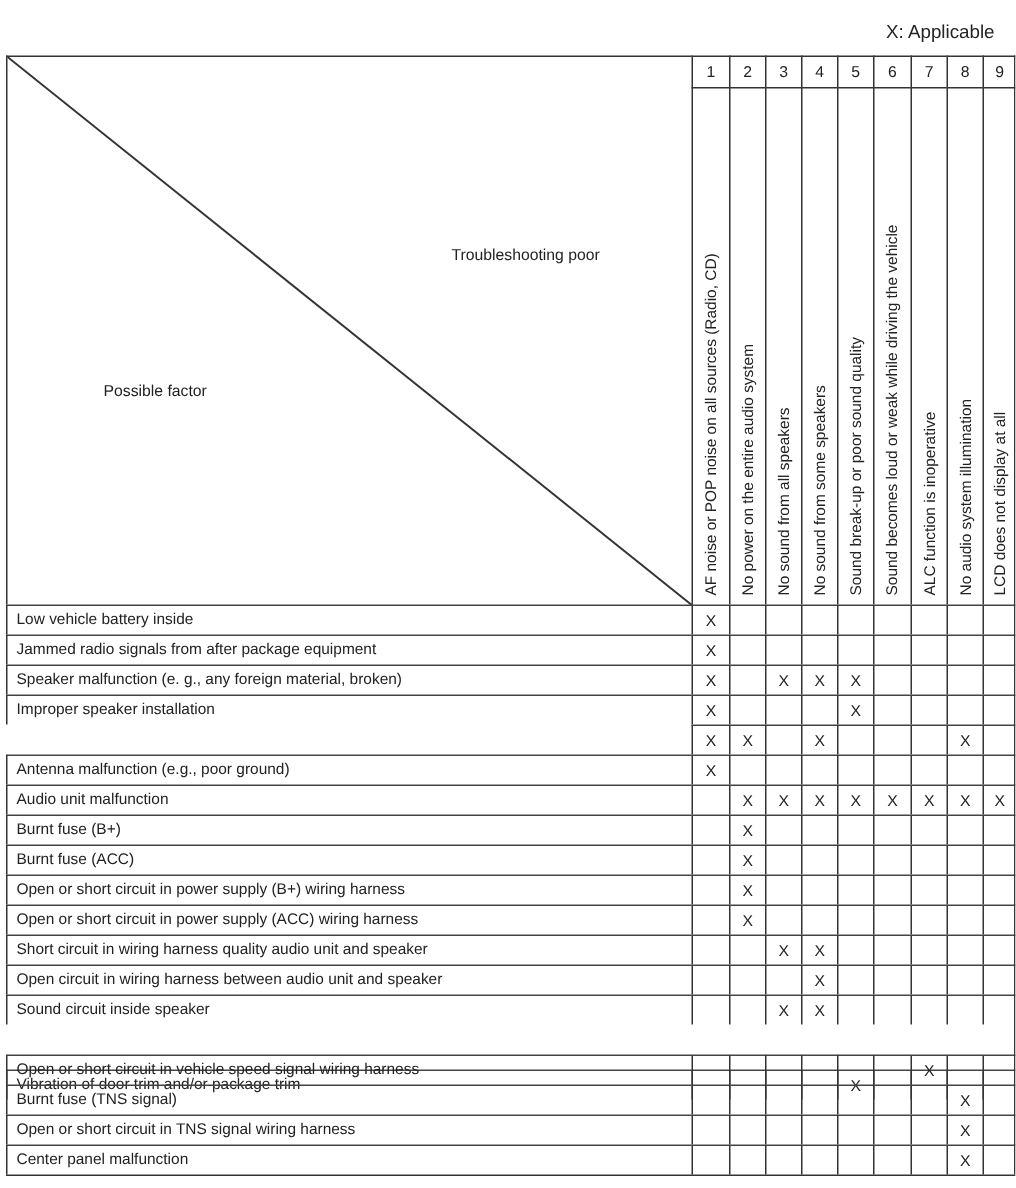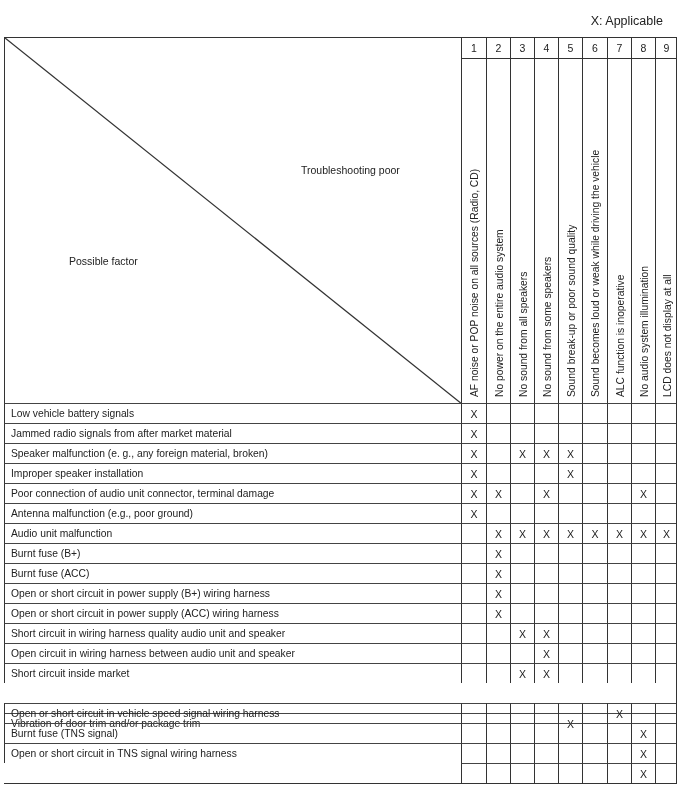--- a/index.html
+++ b/index.html
@@ -110,33 +110,33 @@
     <div class="rot-cell" style="left: 631px; width: 24px;">
       <span class="rot-text">No audio system illumination</span>
     </div>
     <div class="num-cell" style="left: 655px; width: 22px;">9</div>
     <div class="rot-cell" style="left: 655px; width: 22px;">
       <span class="rot-text">LCD does not display at all</span>
     </div>
   </div>
 <div id="rows">
     <div class="row" style="top: 403px;">
-      <div class="factor">Low vehicle battery signals</div>
+      <div class="factor">Low vehicle battery inside</div>
       <div class="mark" style="left: 457px; width: 25px;">X</div>
       <div class="mark" style="left: 482px; width: 24px;"></div>
       <div class="mark" style="left: 506px; width: 24px;"></div>
       <div class="mark" style="left: 530px; width: 24px;"></div>
       <div class="mark" style="left: 554px; width: 24px;"></div>
       <div class="mark" style="left: 578px; width: 25px;"></div>
       <div class="mark" style="left: 603px; width: 24px;"></div>
       <div class="mark" style="left: 627px; width: 24px;"></div>
       <div class="mark" style="left: 651px; width: 22px;"></div>
     </div>
     <div class="row" style="top: 423px;">
-      <div class="factor">Jammed radio signals from after market material</div>
+      <div class="factor">Jammed radio signals from after package equipment</div>
       <div class="mark" style="left: 457px; width: 25px;">X</div>
       <div class="mark" style="left: 482px; width: 24px;"></div>
       <div class="mark" style="left: 506px; width: 24px;"></div>
       <div class="mark" style="left: 530px; width: 24px;"></div>
       <div class="mark" style="left: 554px; width: 24px;"></div>
       <div class="mark" style="left: 578px; width: 25px;"></div>
       <div class="mark" style="left: 603px; width: 24px;"></div>
       <div class="mark" style="left: 627px; width: 24px;"></div>
       <div class="mark" style="left: 651px; width: 22px;"></div>
     </div>
@@ -158,21 +158,20 @@
       <div class="mark" style="left: 482px; width: 24px;"></div>
       <div class="mark" style="left: 506px; width: 24px;"></div>
       <div class="mark" style="left: 530px; width: 24px;"></div>
       <div class="mark" style="left: 554px; width: 24px;">X</div>
       <div class="mark" style="left: 578px; width: 25px;"></div>
       <div class="mark" style="left: 603px; width: 24px;"></div>
       <div class="mark" style="left: 627px; width: 24px;"></div>
       <div class="mark" style="left: 651px; width: 22px;"></div>
     </div>
     <div class="row" style="top: 483px;">
-      <div class="factor">Poor connection of audio unit connector, terminal damage</div>
       <div class="mark" style="left: 457px; width: 25px;">X</div>
       <div class="mark" style="left: 482px; width: 24px;">X</div>
       <div class="mark" style="left: 506px; width: 24px;"></div>
       <div class="mark" style="left: 530px; width: 24px;">X</div>
       <div class="mark" style="left: 554px; width: 24px;"></div>
       <div class="mark" style="left: 578px; width: 25px;"></div>
       <div class="mark" style="left: 603px; width: 24px;"></div>
       <div class="mark" style="left: 627px; width: 24px;">X</div>
       <div class="mark" style="left: 651px; width: 22px;"></div>
     </div>
@@ -266,21 +265,21 @@
       <div class="mark" style="left: 482px; width: 24px;"></div>
       <div class="mark" style="left: 506px; width: 24px;"></div>
       <div class="mark" style="left: 530px; width: 24px;">X</div>
       <div class="mark" style="left: 554px; width: 24px;"></div>
       <div class="mark" style="left: 578px; width: 25px;"></div>
       <div class="mark" style="left: 603px; width: 24px;"></div>
       <div class="mark" style="left: 627px; width: 24px;"></div>
       <div class="mark" style="left: 651px; width: 22px;"></div>
     </div>
     <div class="row" style="top: 663px;">
-      <div class="factor">Short circuit inside market</div>
+      <div class="factor">Sound circuit inside speaker</div>
       <div class="mark" style="left: 457px; width: 25px;"></div>
       <div class="mark" style="left: 482px; width: 24px;"></div>
       <div class="mark" style="left: 506px; width: 24px;">X</div>
       <div class="mark" style="left: 530px; width: 24px;">X</div>
       <div class="mark" style="left: 554px; width: 24px;"></div>
       <div class="mark" style="left: 578px; width: 25px;"></div>
       <div class="mark" style="left: 603px; width: 24px;"></div>
       <div class="mark" style="left: 627px; width: 24px;"></div>
       <div class="mark" style="left: 651px; width: 22px;"></div>
     </div>
@@ -326,20 +325,21 @@
       <div class="mark" style="left: 482px; width: 24px;"></div>
       <div class="mark" style="left: 506px; width: 24px;"></div>
       <div class="mark" style="left: 530px; width: 24px;"></div>
       <div class="mark" style="left: 554px; width: 24px;"></div>
       <div class="mark" style="left: 578px; width: 25px;"></div>
       <div class="mark" style="left: 603px; width: 24px;"></div>
       <div class="mark" style="left: 627px; width: 24px;">X</div>
       <div class="mark" style="left: 651px; width: 22px;"></div>
     </div>
     <div class="row" style="top: 763px;">
+      <div class="factor">Center panel malfunction</div>
       <div class="mark" style="left: 457px; width: 25px;"></div>
       <div class="mark" style="left: 482px; width: 24px;"></div>
       <div class="mark" style="left: 506px; width: 24px;"></div>
       <div class="mark" style="left: 530px; width: 24px;"></div>
       <div class="mark" style="left: 554px; width: 24px;"></div>
       <div class="mark" style="left: 578px; width: 25px;"></div>
       <div class="mark" style="left: 603px; width: 24px;"></div>
       <div class="mark" style="left: 627px; width: 24px;">X</div>
       <div class="mark" style="left: 651px; width: 22px;"></div>
     </div>

